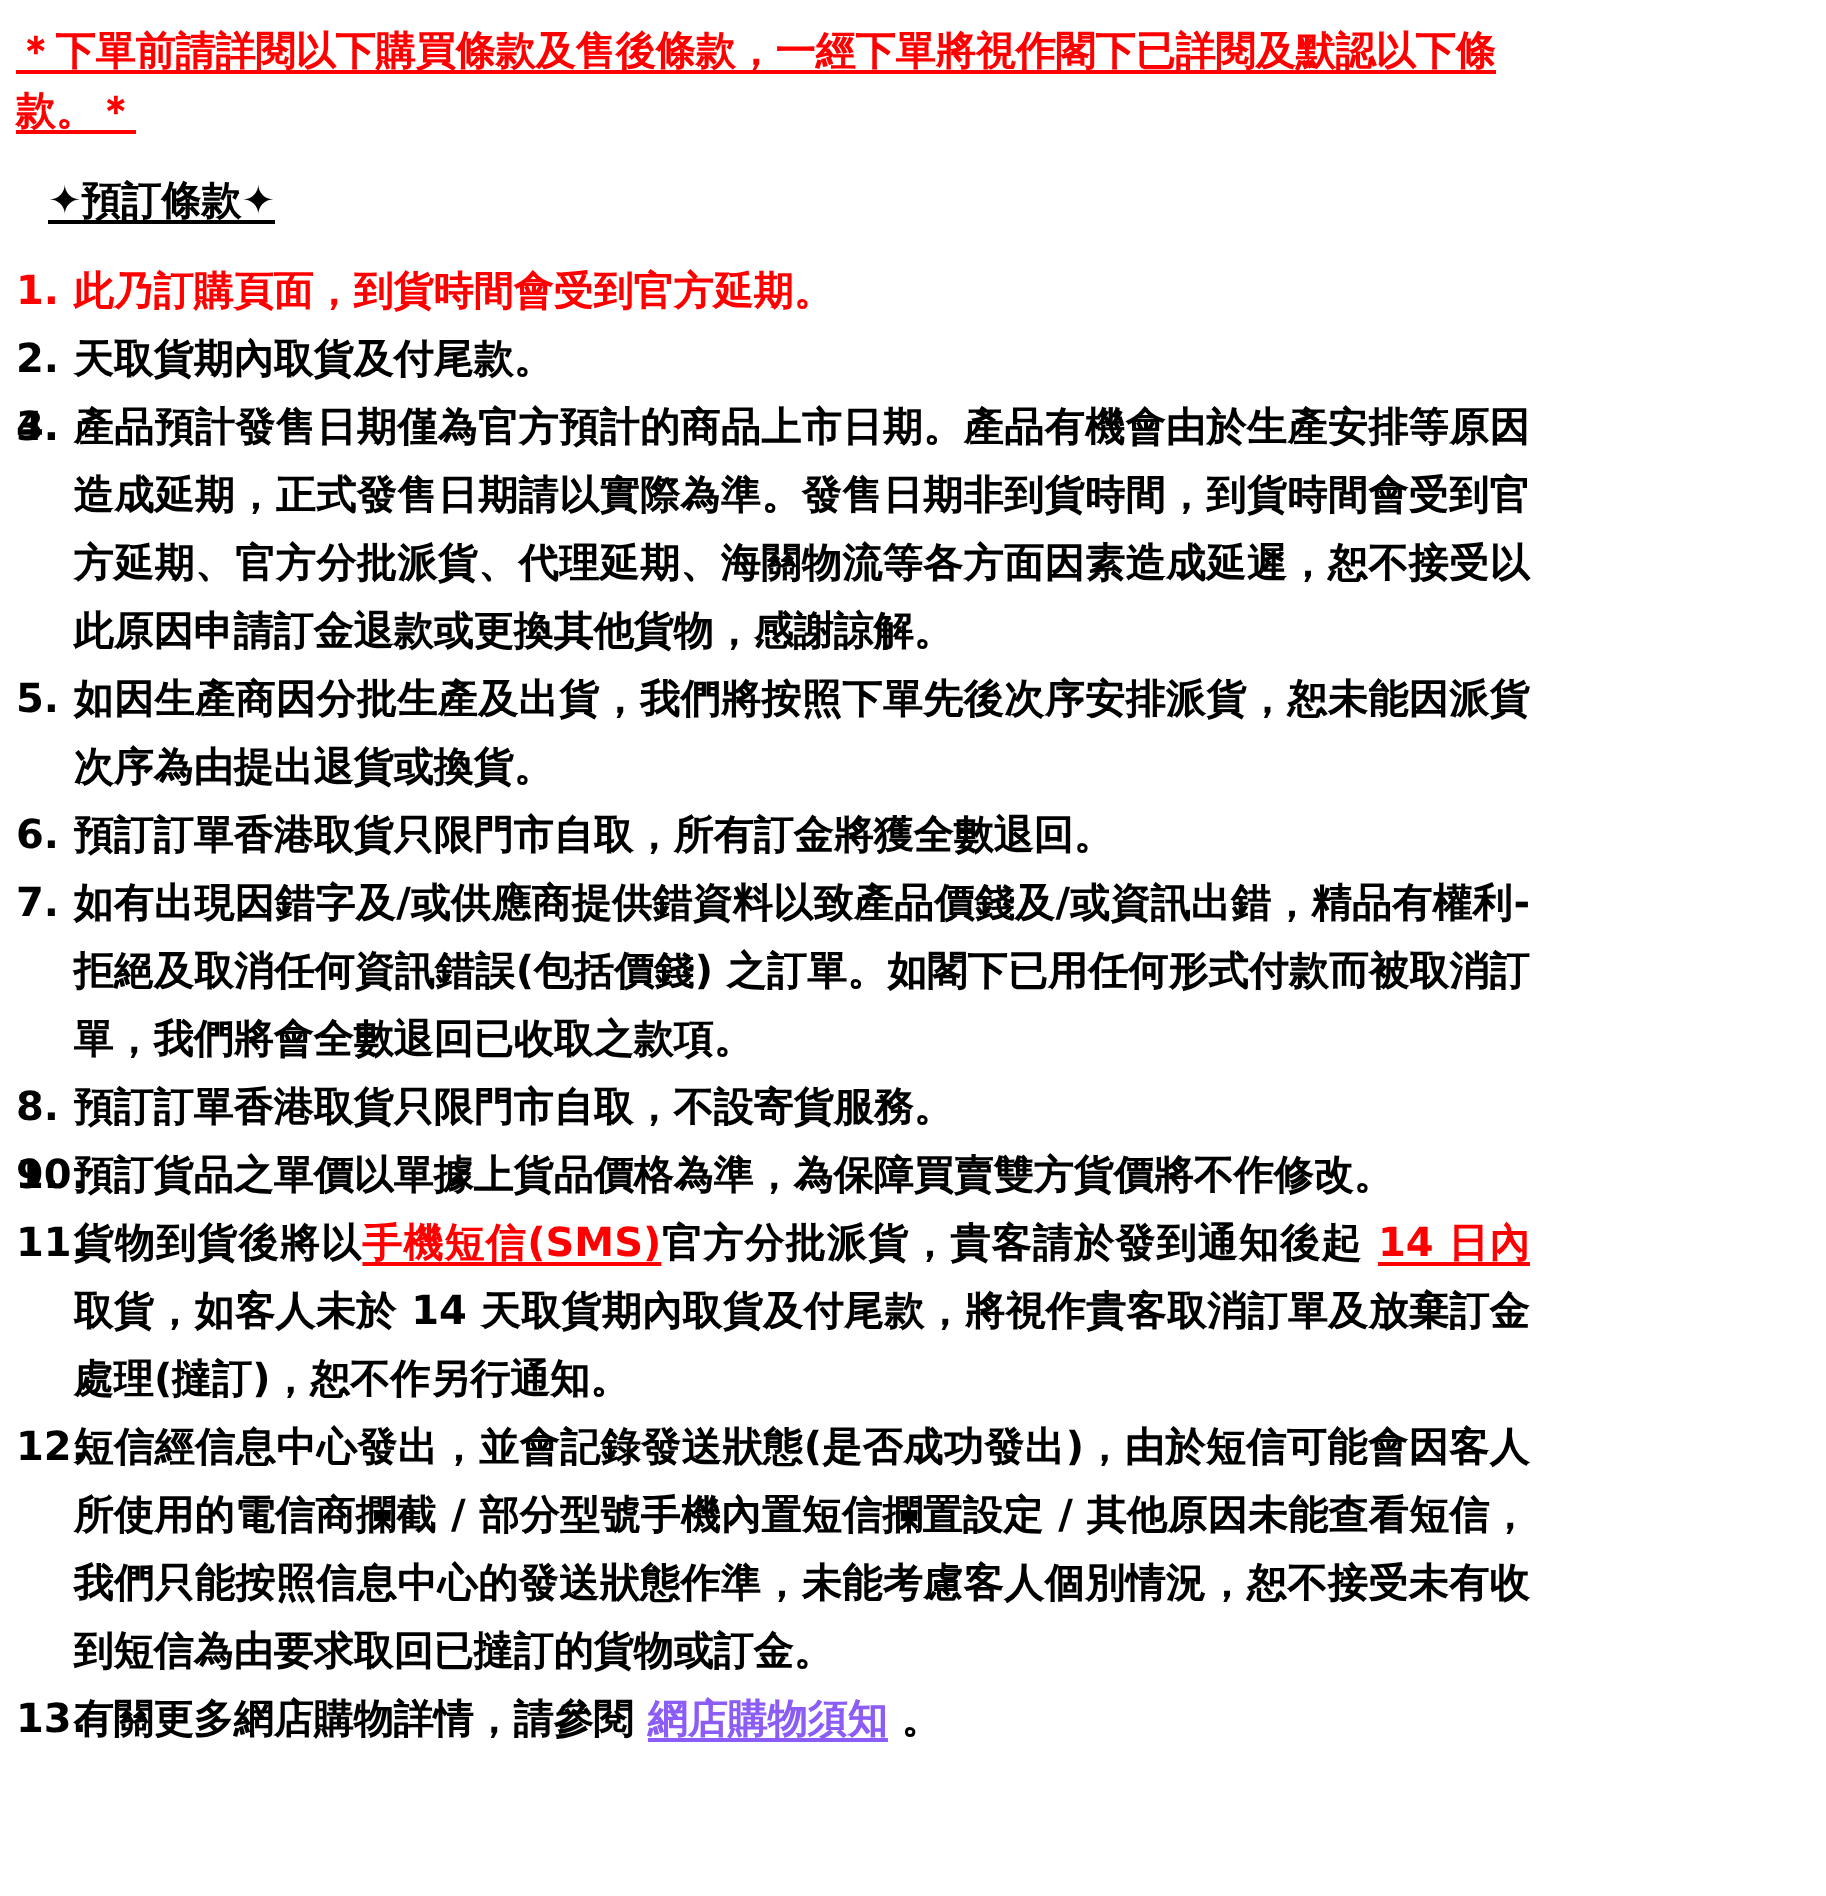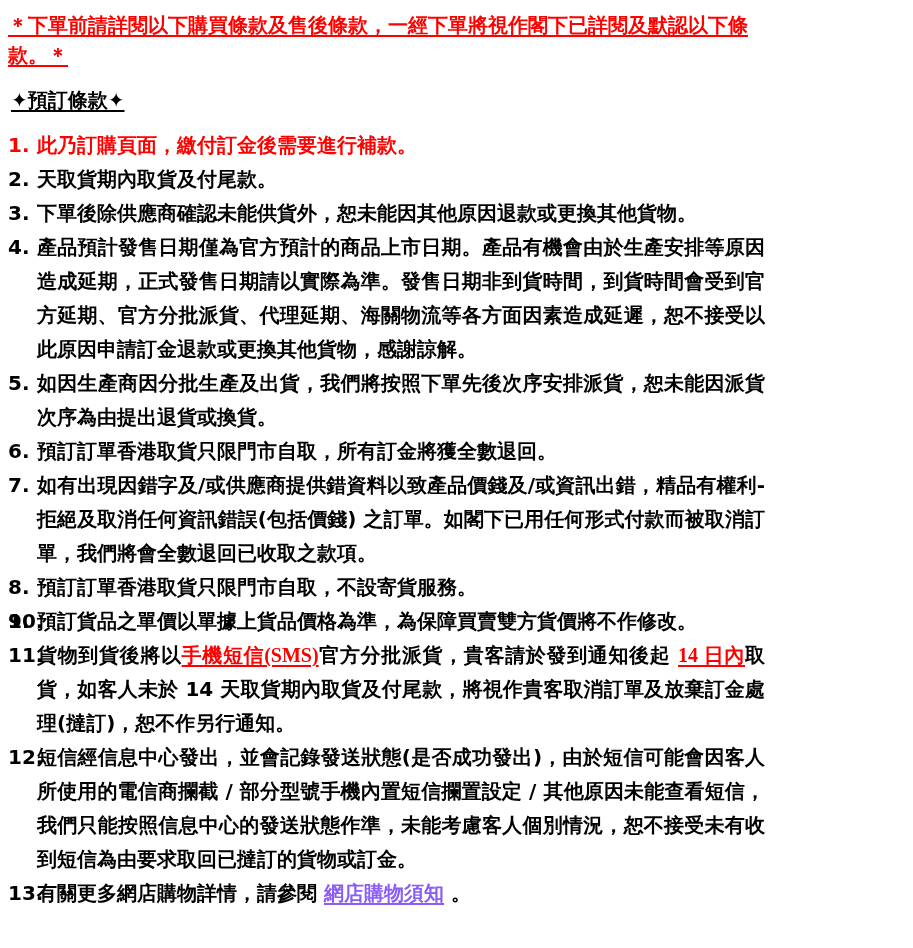--- a/index.html
+++ b/index.html
@@ -27,21 +27,21 @@
     margin: 0 0 16px 0;
     text-decoration: underline;
     text-decoration-thickness: 2px;
     text-underline-offset: 3px;
     text-align: left;
   }
   .section-title {
     color: #000000;
     font-size: 20px;
     line-height: 28px;
-    margin: 0 0 14px 3px;
+    margin: 0 0 14px 16px;
     display: inline-block;
     text-decoration: underline;
     text-decoration-thickness: 2px;
     text-underline-offset: 3px;
   }
   ol.terms-list {
     list-style: none;
     margin: 0;
     padding: 0;
   }
@@ -59,44 +59,43 @@
     top: 0;
   }
   li.term-item.red-item {
     color: #ff0000;
   }
   .hl-red {
     color: #ff0000;
     text-decoration: underline;
     text-decoration-thickness: 2px;
     text-underline-offset: 3px;
-    font-family: Liberation Serif, serif;
   }
   .link {
     color: #8b5cf6;
     text-decoration: underline;
     text-decoration-thickness: 2px;
     text-underline-offset: 3px;
     cursor: pointer;
   }
 </style>
 </head>
 <body>
 
 <div class="page">
   <p class="warning-header">＊下單前請詳閱以下購買條款及售後條款，一經下單將視作閣下已詳閱及默認以下條款。＊</p>
 
   <div>
     <span class="section-title">✦預訂條款✦</span>
   </div>
 
   <ol class="terms-list">
-      <li class="term-item red-item"><span class="num">1.</span><span><span>此乃訂購頁面，繳付訂金後需要進行補款。</span></span></li>
+      <li class="term-item red-item"><span class="num">1.</span><span><span>此乃訂購頁面，到貨時間會受到官方延期。</span></span></li>
       <li class="term-item"><span class="num">2.</span><span><span>天取貨期內取貨及付尾款。</span></span></li>
-      <li class="term-item"><span class="num">3.</span><span><span>下單後除供應商確認未能供貨外，恕未能因其他原因退款或更換其他貨物。</span></span></li>
+      <li class="term-item"><span class="num">3.</span></li>
       <li class="term-item"><span class="num">4.</span><span><span>產品預計發售日期僅為官方預計的商品上市日期。產品有機會由於生產安排等原因造成延期，正式發售日期請以實際為準。發售日期非到貨時間，到貨時間會受到官方延期、官方分批派貨、代理延期、海關物流等各方面因素造成延遲，恕不接受以此原因申請訂金退款或更換其他貨物，感謝諒解。</span></span></li>
       <li class="term-item"><span class="num">5.</span><span><span>如因生產商因分批生產及出貨，我們將按照下單先後次序安排派貨，恕未能因派貨次序為由提出退貨或換貨。</span></span></li>
       <li class="term-item"><span class="num">6.</span><span><span>預訂訂單香港取貨只限門市自取，所有訂金將獲全數退回。</span></span></li>
       <li class="term-item"><span class="num">7.</span><span><span>如有出現因錯字及/或供應商提供錯資料以致產品價錢及/或資訊出錯，精品有權利-拒絕及取消任何資訊錯誤(包括價錢) 之訂單。如閣下已用任何形式付款而被取消訂單，我們將會全數退回已收取之款項。</span></span></li>
       <li class="term-item"><span class="num">8.</span><span><span>預訂訂單香港取貨只限門市自取，不設寄貨服務。</span></span></li>
       <li class="term-item"><span class="num">9.</span></li>
       <li class="term-item"><span class="num">10.</span><span><span>預訂貨品之單價以單據上貨品價格為準，為保障買賣雙方貨價將不作修改。</span></span></li>
       <li class="term-item"><span class="num">11.</span><span><span>貨物到貨後將以</span><span class="hl-red">手機短信(SMS)</span><span>官方分批派貨，貴客請於發到通知後起 </span><span class="hl-red">14 日內</span><span>取貨，如客人未於 14 天取貨期內取貨及付尾款，將視作貴客取消訂單及放棄訂金處理(撻訂)，恕不作另行通知。</span></span></li>
       <li class="term-item"><span class="num">12.</span><span><span>短信經信息中心發出，並會記錄發送狀態(是否成功發出)，由於短信可能會因客人所使用的電信商攔截 / 部分型號手機內置短信攔置設定 / 其他原因未能查看短信，我們只能按照信息中心的發送狀態作準，未能考慮客人個別情況，恕不接受未有收到短信為由要求取回已撻訂的貨物或訂金。</span></span></li>
       <li class="term-item"><span class="num">13.</span><span><span>有關更多網店購物詳情，請參閱 </span><span class="link">網店購物須知</span><span> 。</span></span></li>

